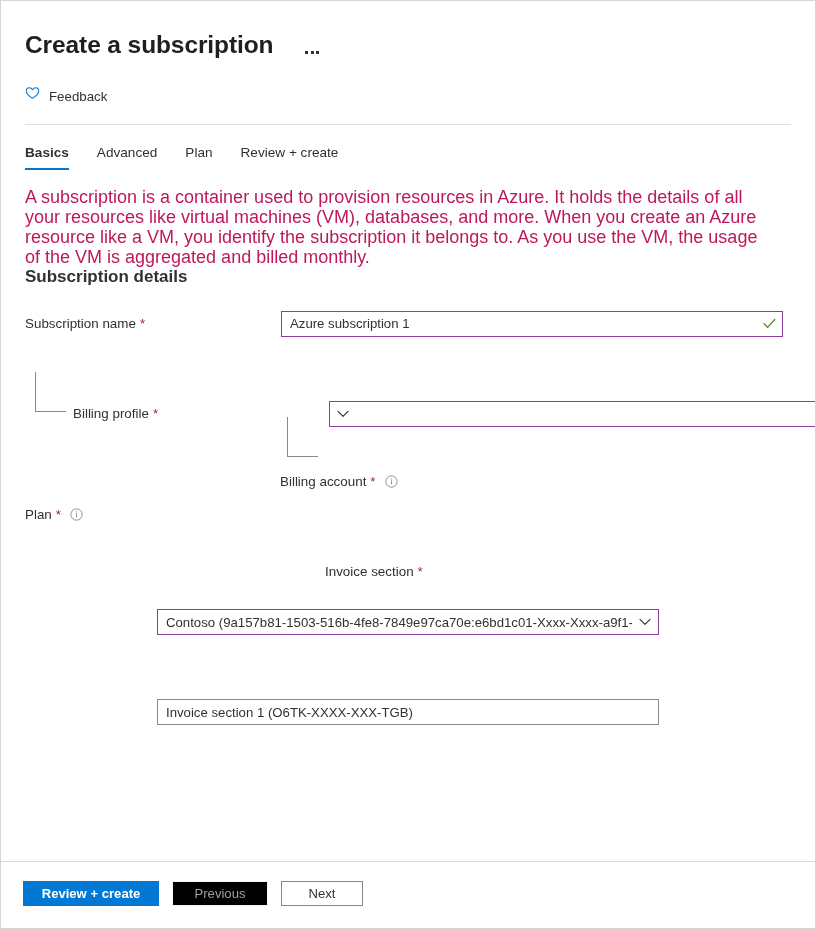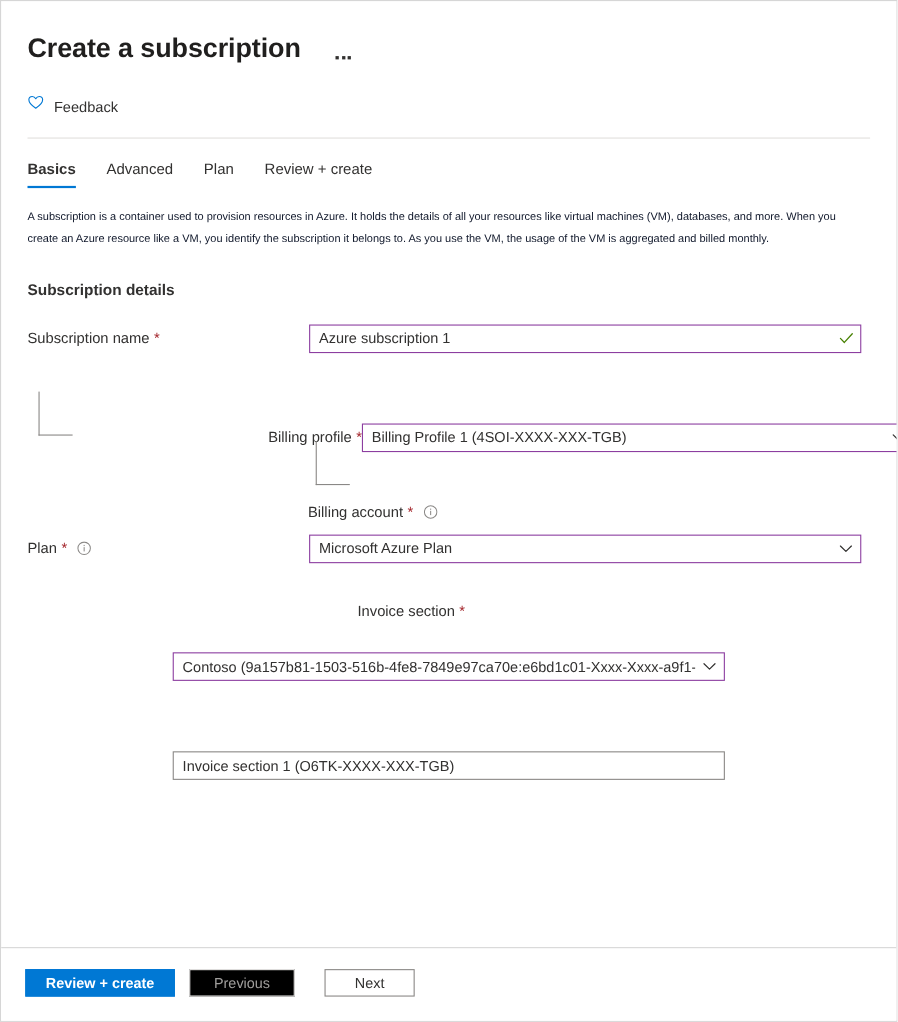--- a/index.html
+++ b/index.html
@@ -100,28 +100,27 @@
     height: 2px;
     background: #0078d4;
   }
 
   
   .content {
     padding: 0 24px;
   }
   .description {
     margin-top: 17px;
-    font-size: 10px;
+    font-size: 18px;
     line-height: 20px;
-    color: #0f172a;
+    color: #be185d;
     max-width: 748px;
   }
   .section-title {
-    margin-top: 27px;
-    font-size: 14px;
+    font-size: 17px;
     font-weight: 700;
     color: #323130;
   }
 
   
   .form {
     margin-top: 21px;
     position: relative;
   }
   .form-row {
@@ -148,21 +147,21 @@
     color: #a4262c;
     margin-left: 4px;
     font-size: 13.4px;
   }
   .info-icon {
     margin-left: 9px;
     display: inline-flex;
     align-items: center;
   }
 
-  .indent-1 { padding-left: 48px; justify-content: flex-end; }
+  .indent-1 { padding-left: 48px; }
   .indent-2 { padding-left: 90px; }
 
   
   .tree-line {
     position: absolute;
     background: #8a8886;
   }
 
   .field-cell {
     flex: 1;
@@ -254,21 +253,20 @@
     color: #a19f9d;
     border-color: #f3f2f1;
     cursor: default;
     min-width: 96px;
   }
   .btn-default {
     background: #ffffff;
     color: #323130;
     border-color: #8a8886;
     min-width: 82px;
-    margin-left: 14px;
   }
 </style>
 </head>
 <body>
 
 <div class="page">
 
   <div class="header">
     <div class="title-row">
       <div class="page-title">Create a subscription</div>
@@ -350,21 +348,20 @@
       <div class="form-row" style="margin-top:14px;">
         <div class="label-cell indent-1">
 
           <span class="tree-line" style="left:10px; top:-26px; width:1px; height:40px;"></span>
           <span class="tree-line" style="left:10px; top:13px; width:31px; height:1px;"></span>
           <span class="label-text">Billing profile</span>
           <span class="req">*</span>
         </div>
         <div class="field-cell">
           <div class="ctrl purple">
-            <span class="value">Billing Profile 1 (4SOI-XXXX-XXX-TGB)</span>
             <span class="adorn">
               <svg width="12" height="8" viewBox="0 0 12 8" xmlns="http://www.w3.org/2000/svg">
                 <path d="M1 1.4L6 6.3L11 1.4" stroke="#323130" stroke-width="1.1" fill="none" stroke-linecap="round" stroke-linejoin="round"></path>
               </svg>
             </span>
           </div>
         </div>
       </div>
 
       <div class="form-row" style="flex-direction:column;">
@@ -387,30 +384,20 @@
           <span class="label-text">Plan</span>
           <span class="req">*</span>
           <span class="info-icon">
             <svg width="13" height="13" viewBox="0 0 14 14" xmlns="http://www.w3.org/2000/svg">
               <circle cx="7" cy="7" r="6.1" stroke="#8a8886" stroke-width="1" fill="none"></circle>
               <rect x="6.5" y="5.8" width="1" height="4.2" fill="#8a8886"></rect>
               <rect x="6.5" y="3.6" width="1" height="1.2" fill="#8a8886"></rect>
             </svg>
           </span>
         </div>
-        <div class="field-cell">
-          <div class="ctrl purple">
-            <span class="value">Microsoft Azure Plan</span>
-            <span class="adorn">
-              <svg width="12" height="8" viewBox="0 0 12 8" xmlns="http://www.w3.org/2000/svg">
-                <path d="M1 1.4L6 6.3L11 1.4" stroke="#323130" stroke-width="1.1" fill="none" stroke-linecap="round" stroke-linejoin="round"></path>
-              </svg>
-            </span>
-          </div>
-        </div>
       </div>
 
     </div>
   </div>
 
   <div class="footer">
     <div class="hr-footer"></div>
     <div class="footer-buttons">
       <button class="btn btn-primary">Review + create</button>
       <button class="btn btn-disabled" disabled="">Previous</button>

